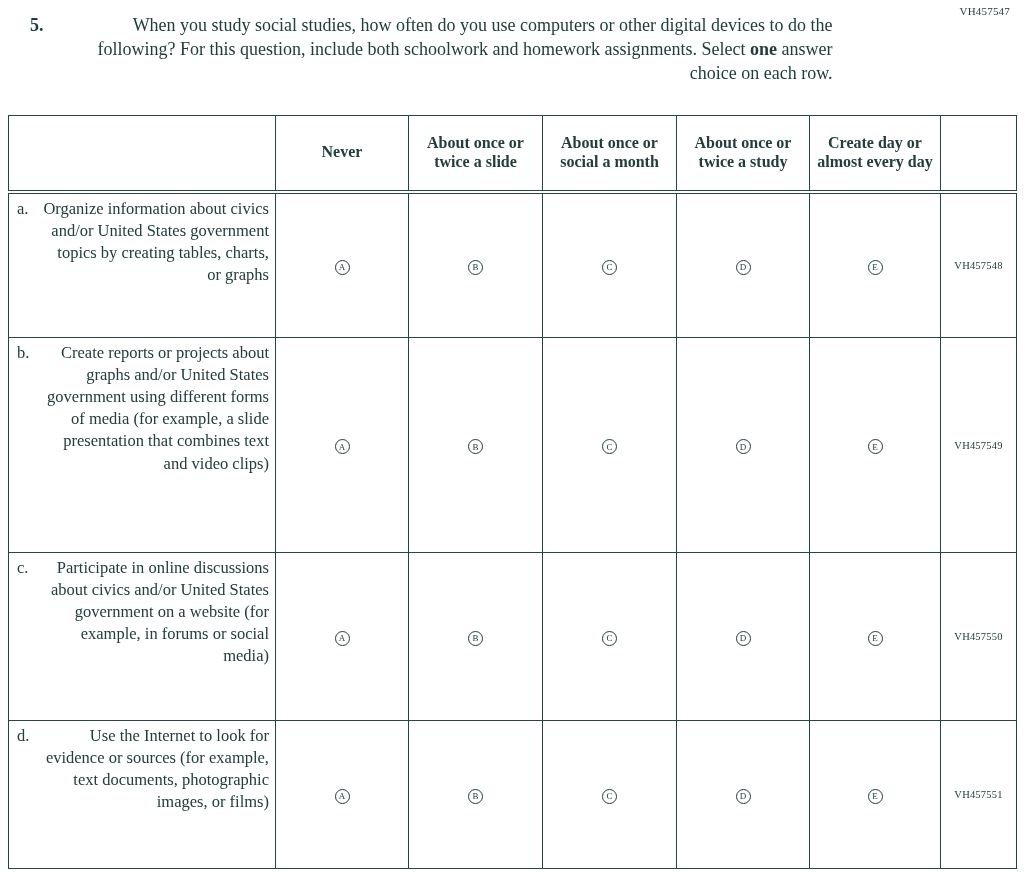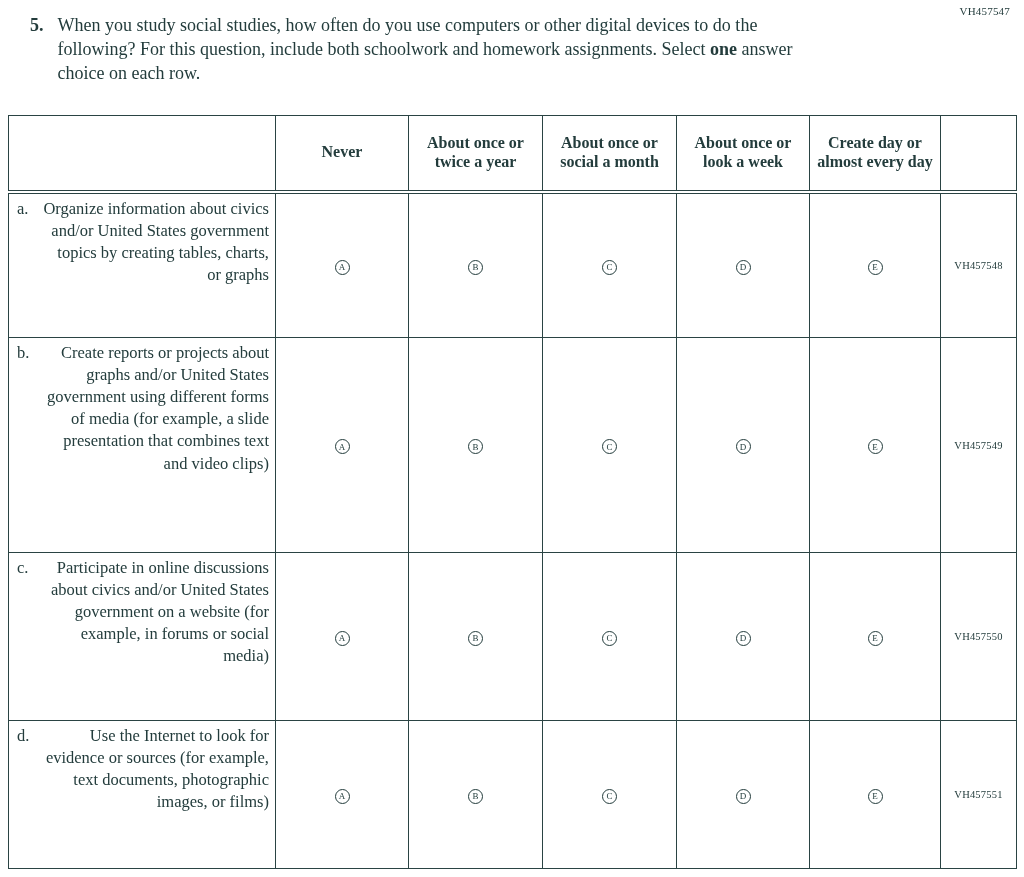--- a/index.html
+++ b/index.html
@@ -35,20 +35,21 @@
     font-weight: bold;
     font-size: 18px;
     line-height: 1.32;
     margin-right: 14px;
     flex: 0 0 auto;
   }
   .q-text {
     font-size: 18px;
     line-height: 1.32;
     max-width: 775px;
+    text-align: right;
   }
   .q-text b { font-weight: bold; }
 
   table.freq-table {
     position: absolute;
     left: 8px;
     top: 115px;
     width: 1008px;
     border-collapse: collapse;
     table-layout: fixed;
@@ -138,23 +139,23 @@
     <col style="width:134px">
     <col style="width:134px">
     <col style="width:133px">
     <col style="width:131px">
     <col style="width:76px">
   </colgroup>
   <thead>
     <tr>
       <th></th>
       <th>Never</th>
-      <th>About once or twice a year</th>
+      <th>About once or twice a slide</th>
       <th>About once or social a month</th>
-      <th>About once or look a week</th>
+      <th>About once or twice a study</th>
       <th>Create day or almost every day</th>
       <th></th>
     </tr>
   </thead>
   <tbody>
     <tr class="row-a">
       <td class="label-cell">
         <div class="label-flex">
           <span class="row-letter">a.</span>
           <span class="row-text">Organize information about civics and/or United States government topics by creating tables, charts, or graphs</span>

